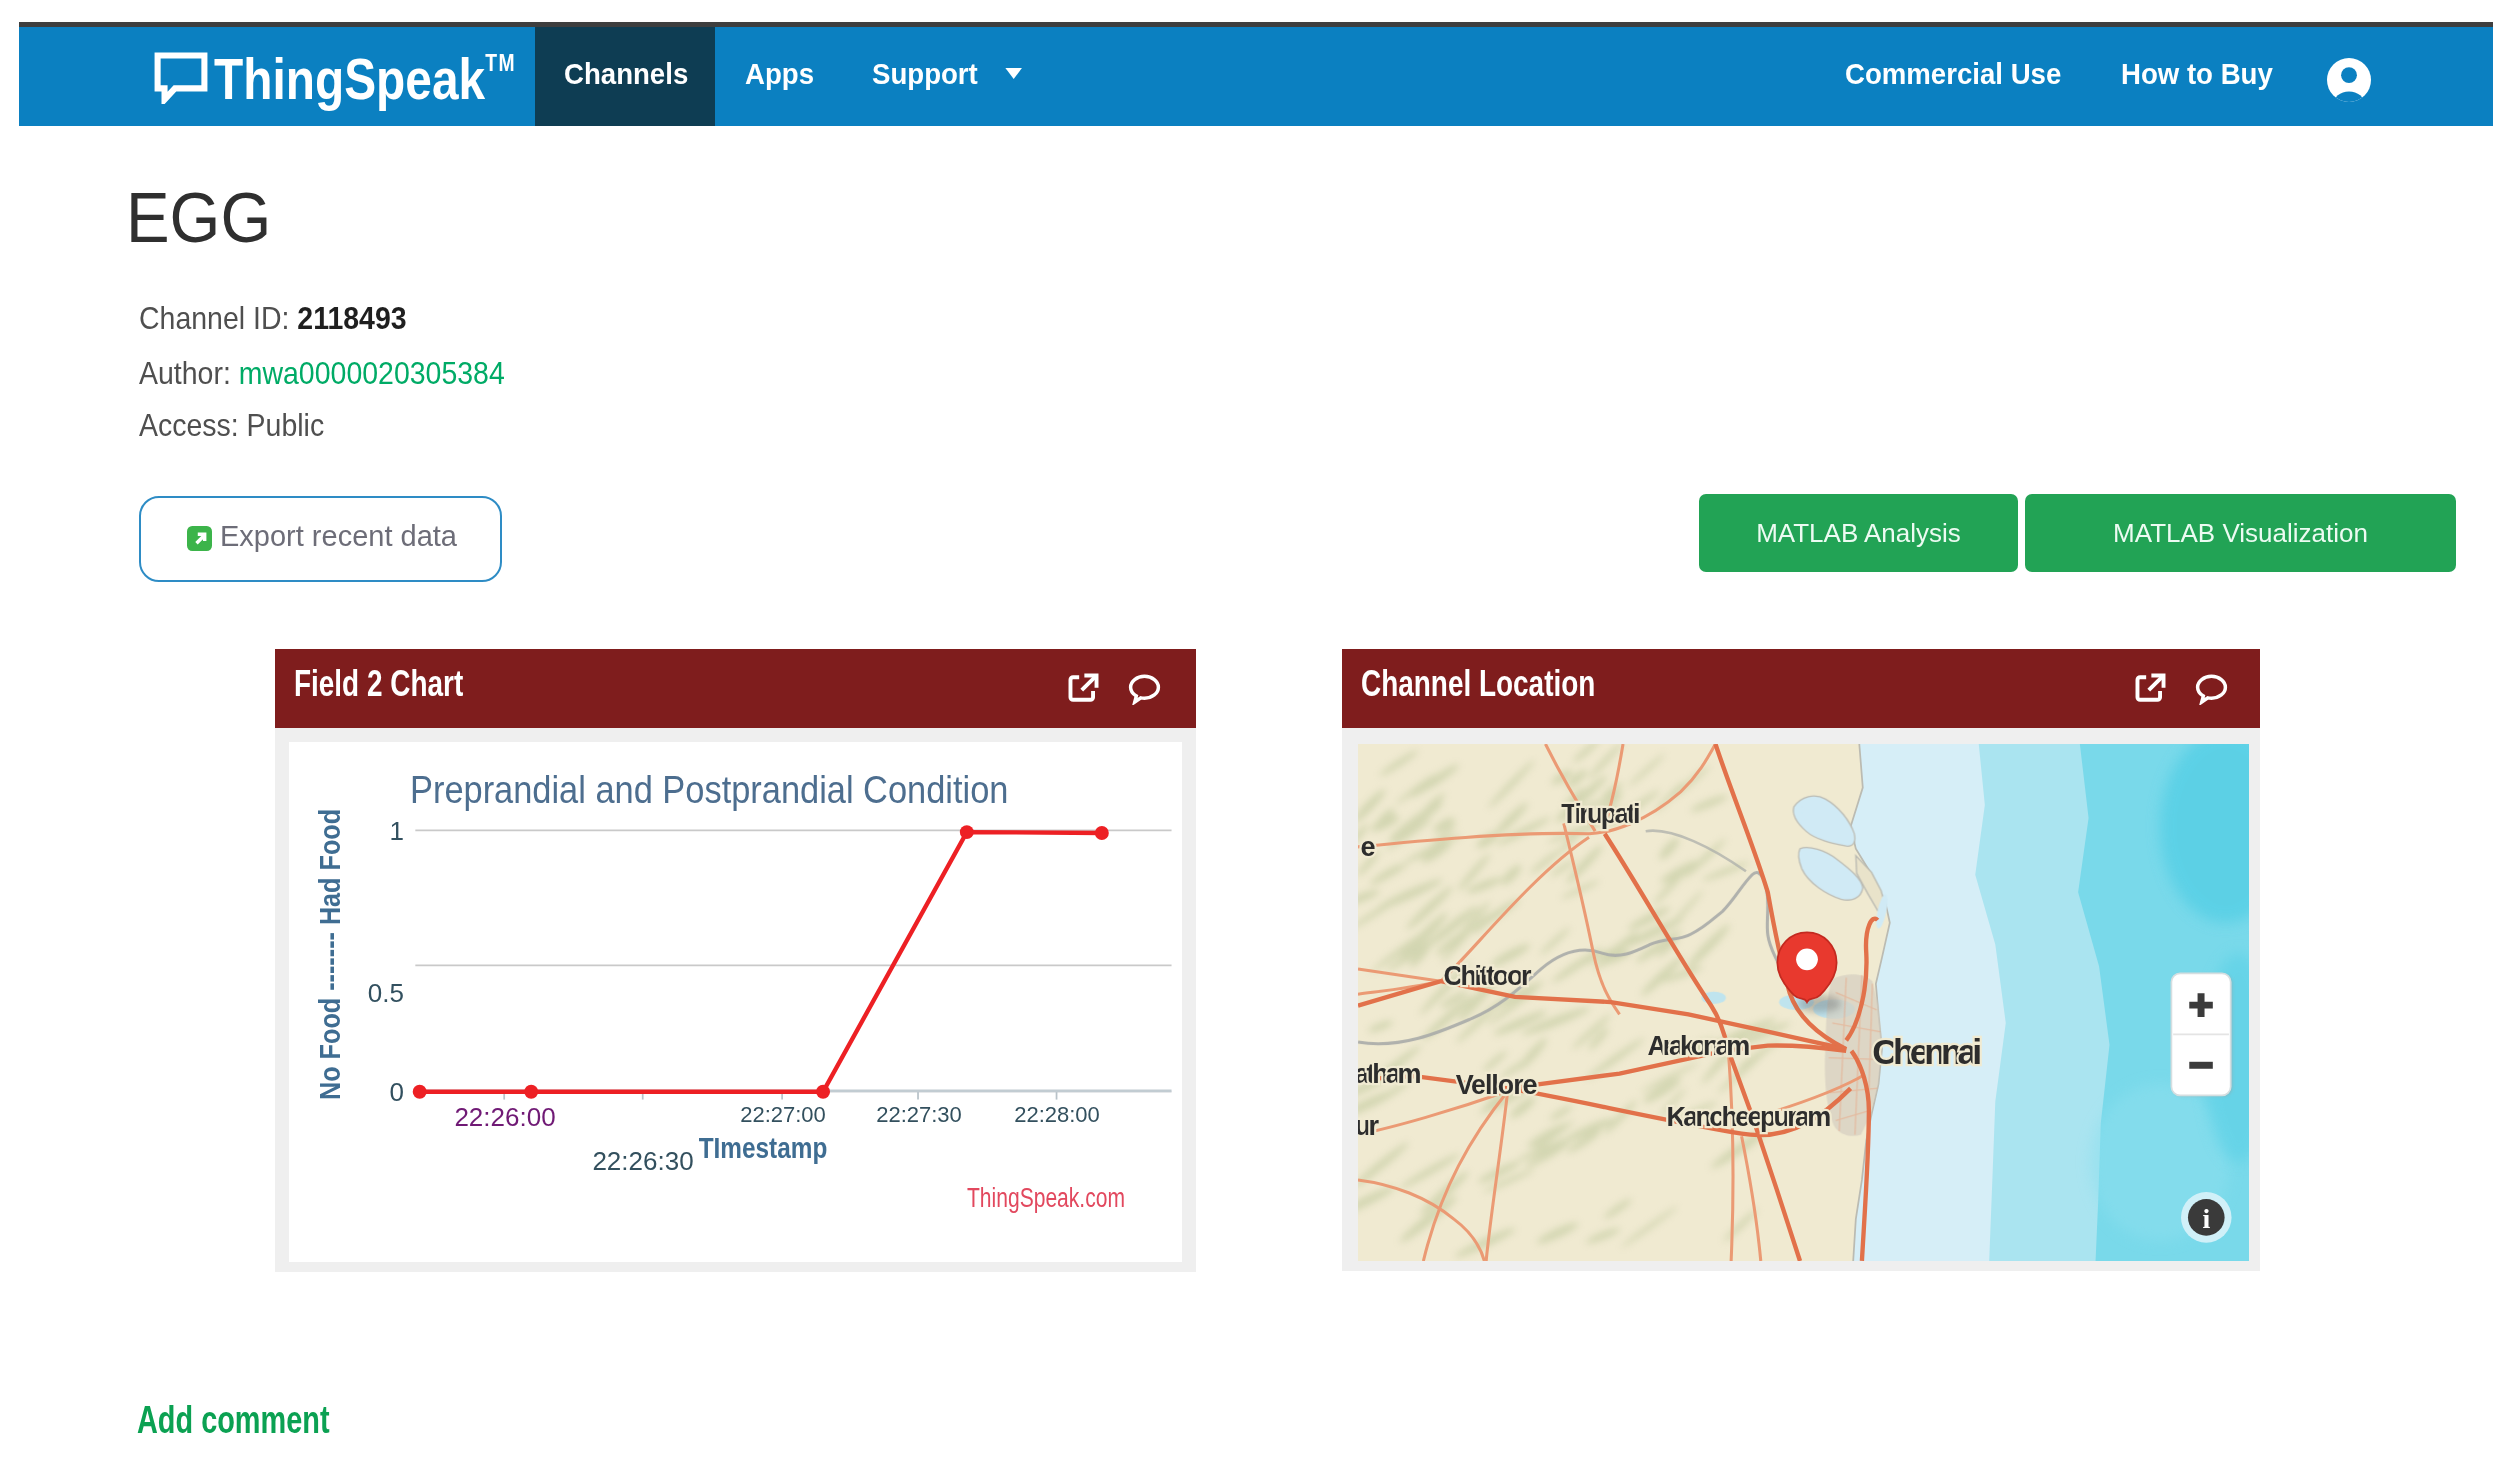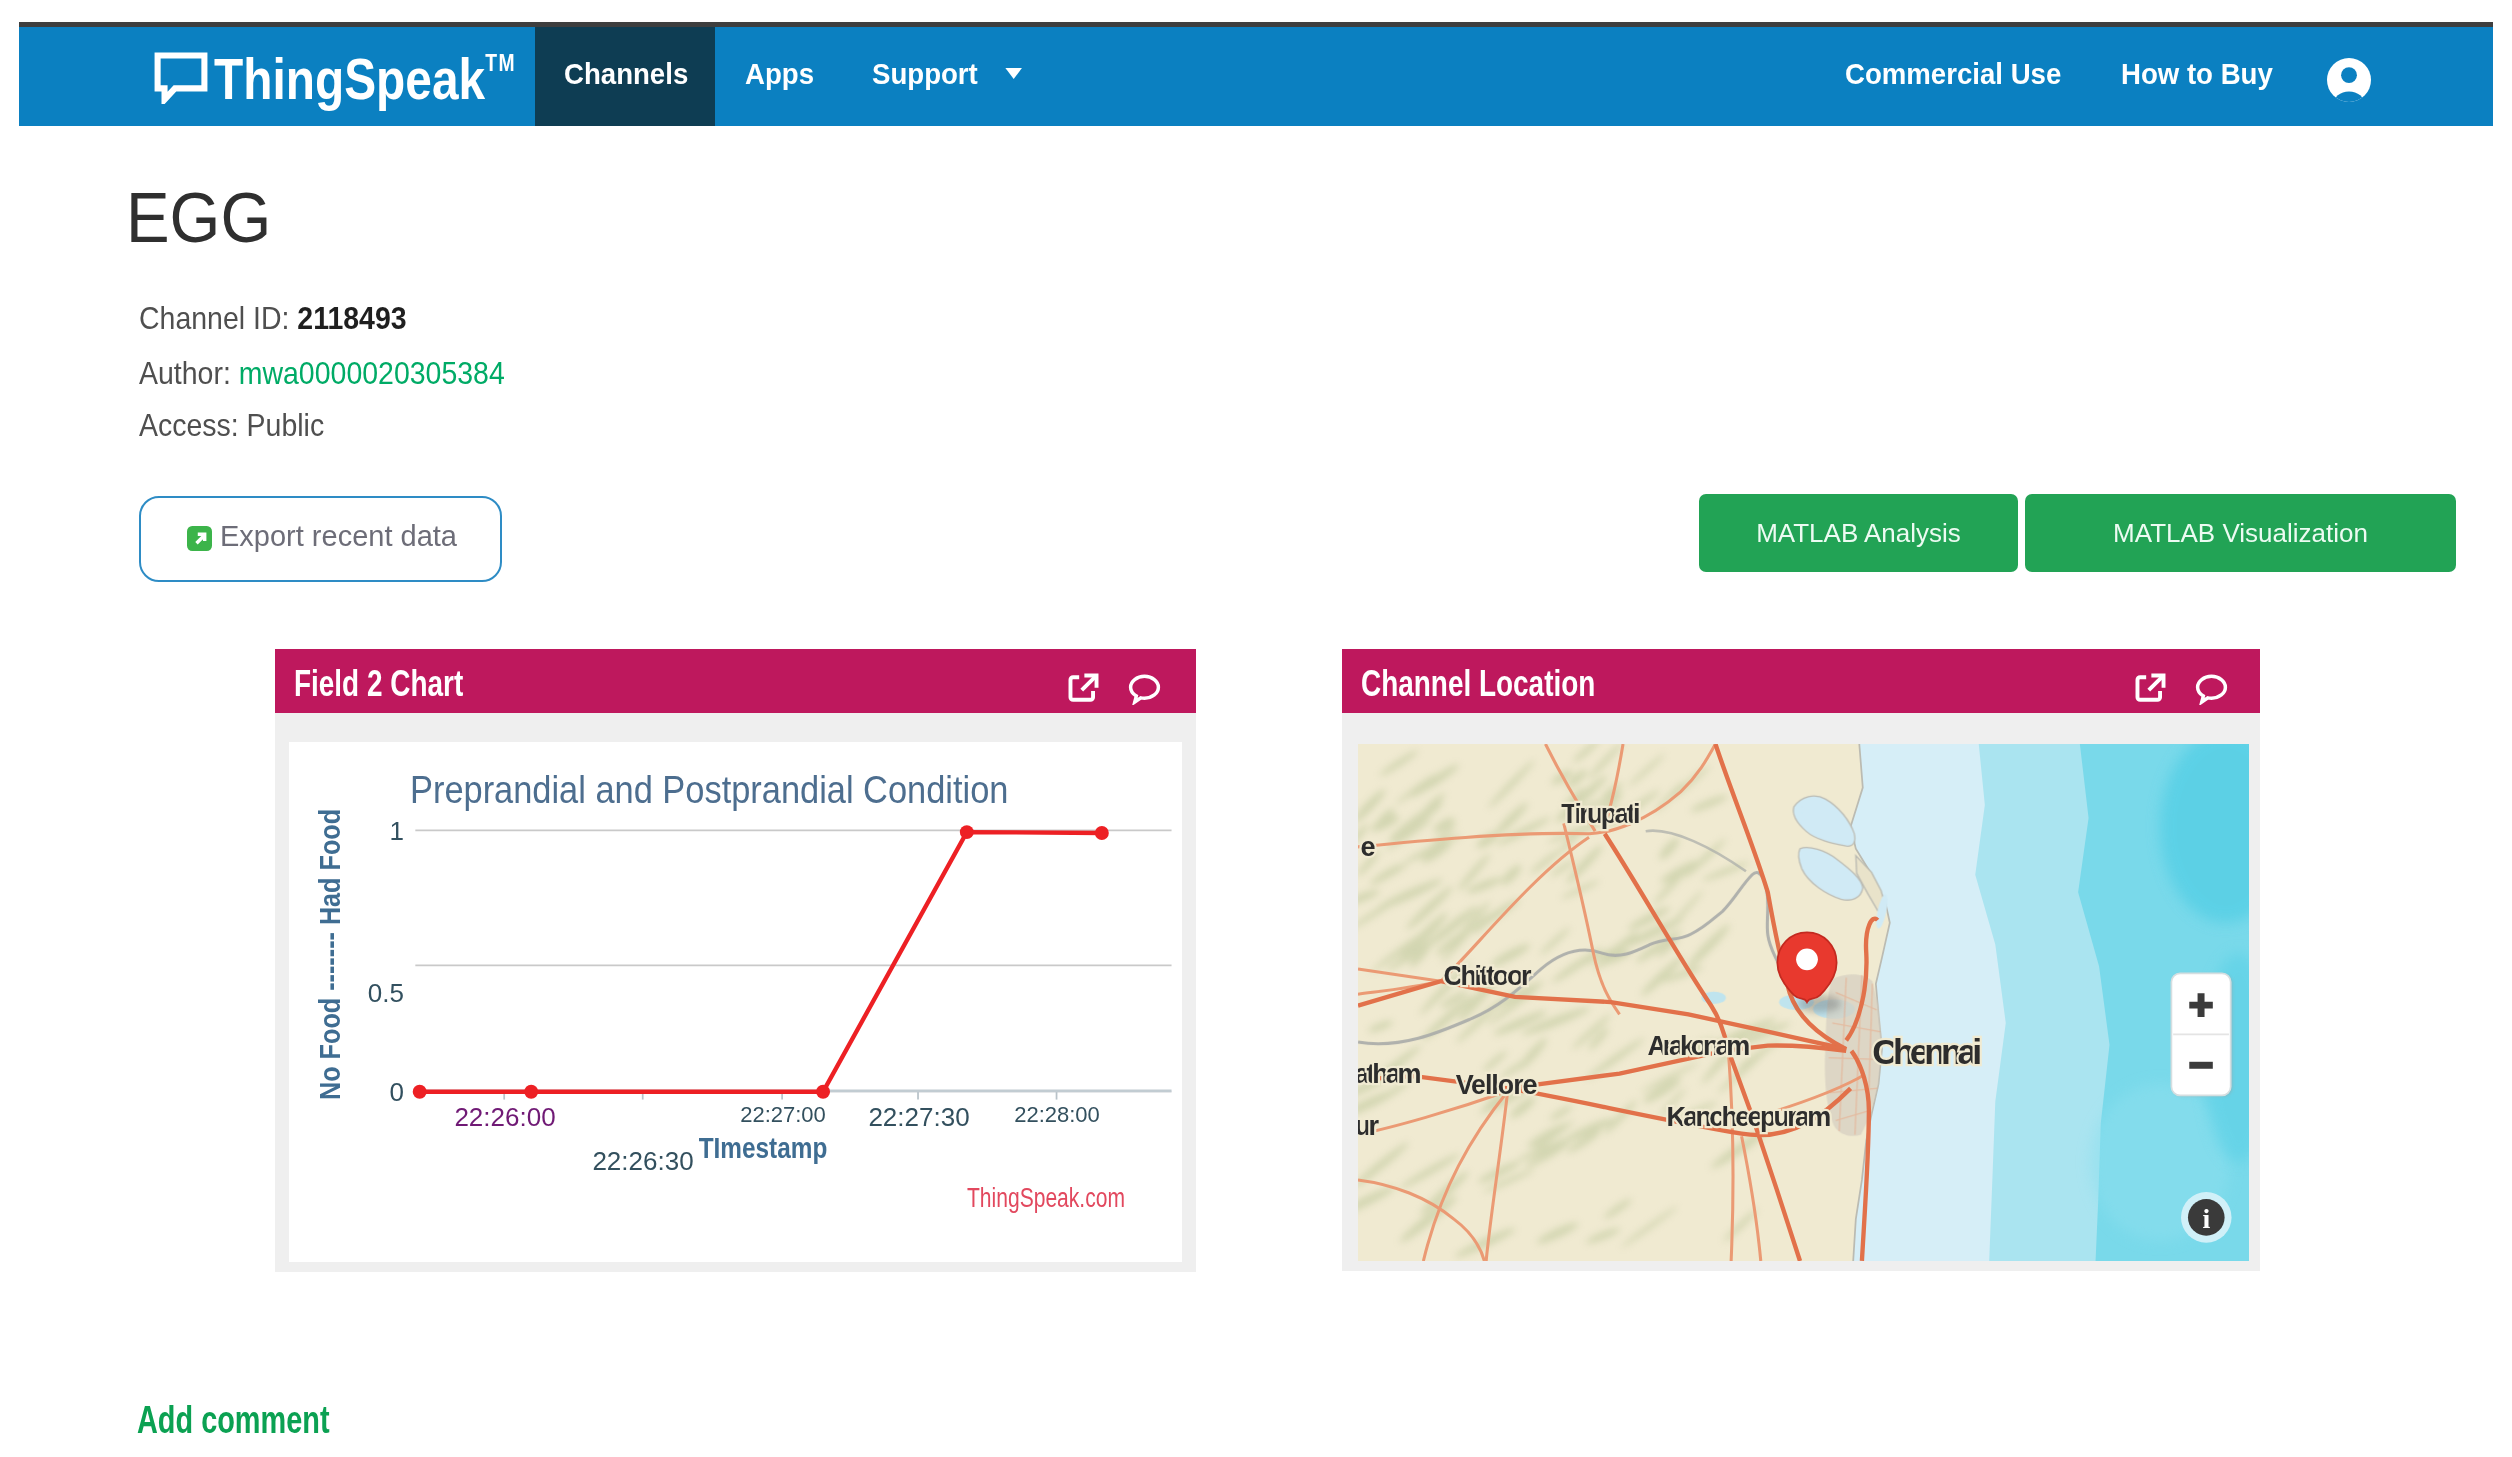--- a/index.html
+++ b/index.html
@@ -17,21 +17,21 @@
   .meta b{color:#1f1f1f;}
   .green{color:#00ab66;}
   
   #exportbtn{left:139px;top:496px;width:363px;height:86px;border:2.6px solid #2e8cc5;
              border-radius:20px;background:#fff;box-sizing:border-box;}
   #exportbtn span{position:absolute;left:79px;top:23.5px;font-size:29px;color:#6d6d78;line-height:1;}
   .matlab{background:#22a355;border-radius:7px;color:#ecfbf2;font-size:26px;
           text-align:center;line-height:78px;height:78px;top:494px;}
   
   .panel{background:#efefef;top:649px;}
-  .phead{position:absolute;left:0;top:0;width:100%;height:64px;background:#be185d;}
+  .phead{position:absolute;left:0;top:0;width:100%;height:79px;background:#7f1d1d;}
   .ptitle{position:absolute;left:19px;top:15.7px;font-size:37px;font-weight:700;color:#ffffff;line-height:1;transform:scaleX(0.755);transform-origin:0 0;white-space:nowrap;}
   #chartpanel{left:275px;width:921px;height:623px;}
   #mappanel{left:1342px;width:918px;height:622px;}
   #chartwhite{left:289px;top:742px;width:893px;height:520px;background:#ffffff;}
   
   .ctxt{position:absolute;line-height:1;}
   #addcomment{left:137px;top:1401px;font-size:38px;font-weight:700;color:#0ba152;line-height:1;transform:scaleX(0.76);transform-origin:0 0;}
 </style>
 </head>
 <body>
@@ -127,21 +127,21 @@
   <circle cx="613" cy="401" r="8" fill="#ed2024"></circle>
   <circle cx="778" cy="103" r="8" fill="#ed2024"></circle>
   <circle cx="933" cy="104" r="8" fill="#ed2024"></circle>
 </svg>
 <div class="abs ctxt" style="left:334px;top:818px;width:70px;text-align:right;font-size:26px;color:#32505f;">1</div>
 <div class="abs ctxt" style="left:334px;top:953px;width:70px;text-align:right;font-size:26px;color:#32505f;margin-top:27px;">0.5</div>
 <div class="abs ctxt" style="left:334px;top:1079px;width:70px;text-align:right;font-size:26px;color:#32505f;">0</div>
 <div class="abs ctxt" style="left:418px;top:1104px;width:174px;text-align:center;font-size:26px;color:#701a75;">22:26:00</div>
 <div class="abs ctxt" style="left:556px;top:1148px;width:174px;text-align:center;font-size:26px;color:#33505e;">22:26:30</div>
 <div class="abs ctxt" style="left:696px;top:1104px;width:174px;text-align:center;font-size:22px;color:#33505e;">22:27:00</div>
-<div class="abs ctxt" style="left:832px;top:1104px;width:174px;text-align:center;font-size:26px;color:#33505e;">22:27:30</div>
+<div class="abs ctxt" style="left:832px;top:1104px;width:174px;text-align:center;font-size:22px;color:#33505e;">22:27:30</div>
 <div class="abs ctxt" style="left:970px;top:1104px;width:174px;text-align:center;font-size:22px;color:#33505e;">22:28:00</div>
 <div class="abs ctxt" style="left:676px;top:1134px;width:174px;text-align:center;font-size:29px;font-weight:700;color:#3f6d92;transform:scaleX(0.84);transform-origin:50% 50%;">TImestamp</div>
 <div class="abs ctxt" style="left:863px;top:1185px;width:262px;text-align:right;font-size:27px;color:#e2485e;transform:scaleX(0.78);transform-origin:100% 50%;">ThingSpeak.com</div>
 <div class="abs ctxt" style="left:315px;top:1100px;width:343px;font-size:30px;font-weight:700;color:#3f6d92;transform:rotate(-90deg) scaleX(0.84);transform-origin:0 0;text-align:center;white-space:nowrap;">No Food ------- Had Food</div>
 
 <svg class="abs" style="left:1358px;top:744px" width="891" height="517" viewBox="0 0 1022 593">
   <defs>
     <filter id="blur8" x="-50%" y="-50%" width="200%" height="200%">
         <feGaussianBlur stdDeviation="8"></feGaussianBlur>
       </filter>

